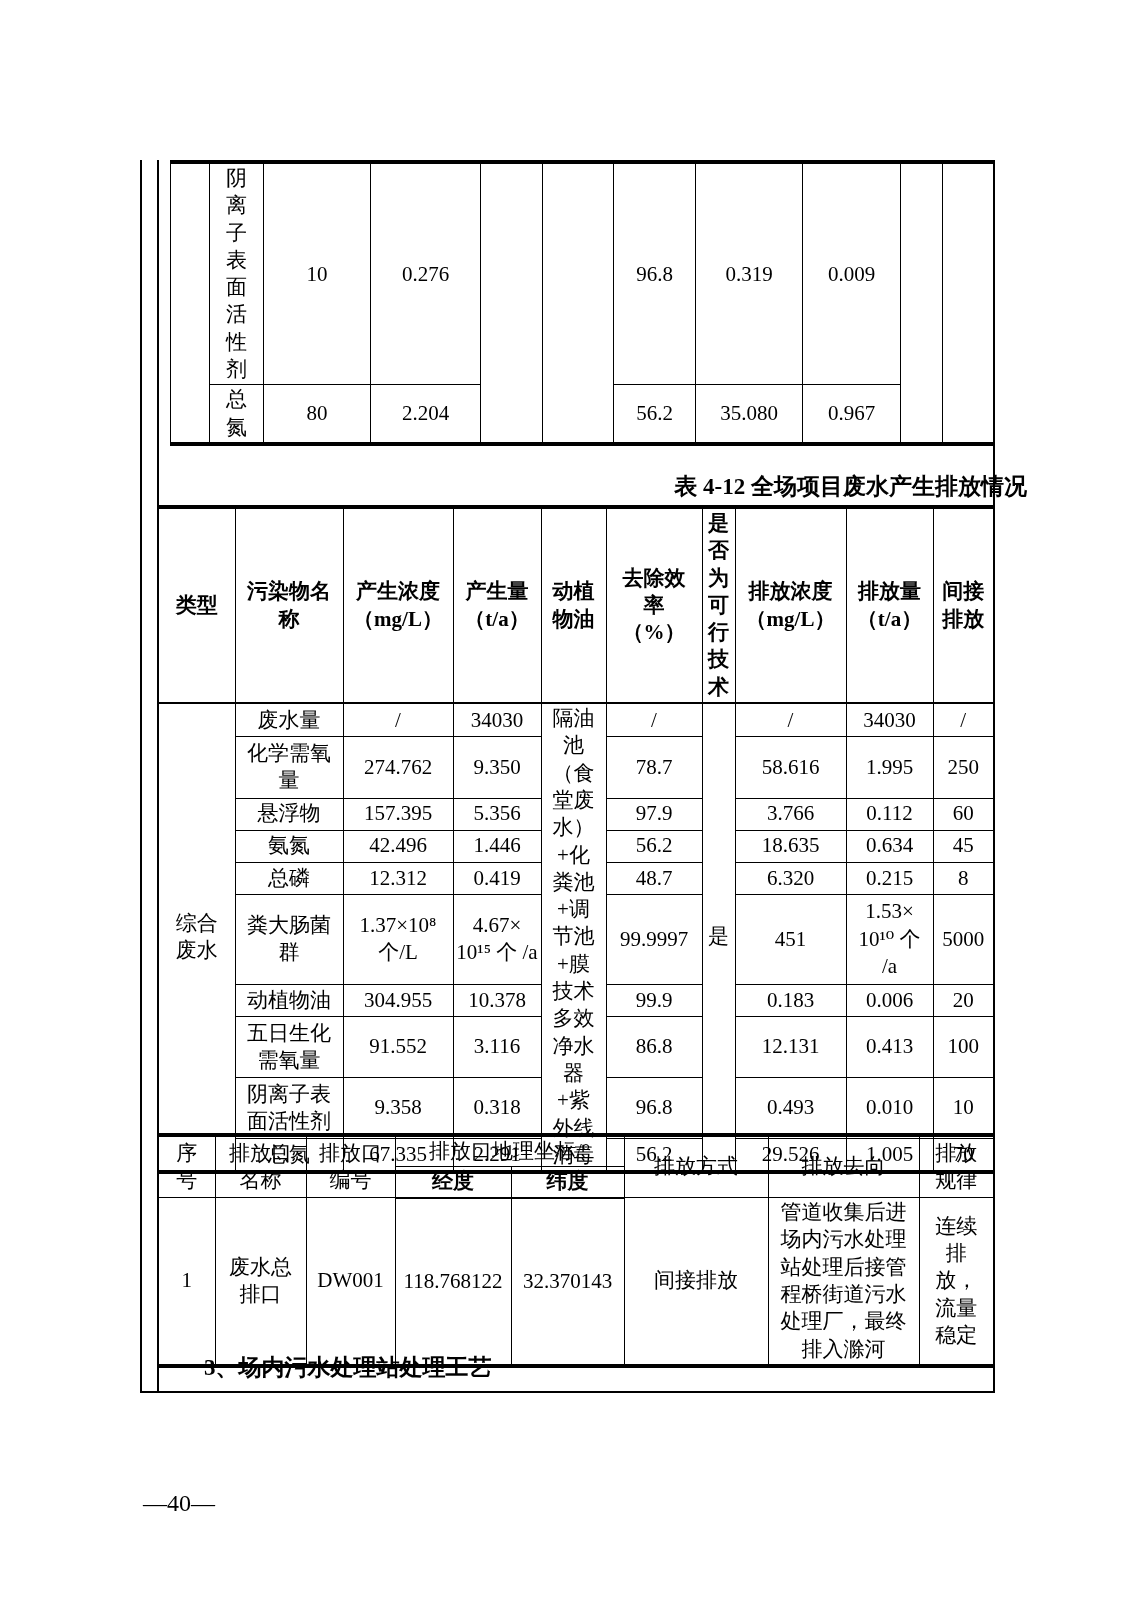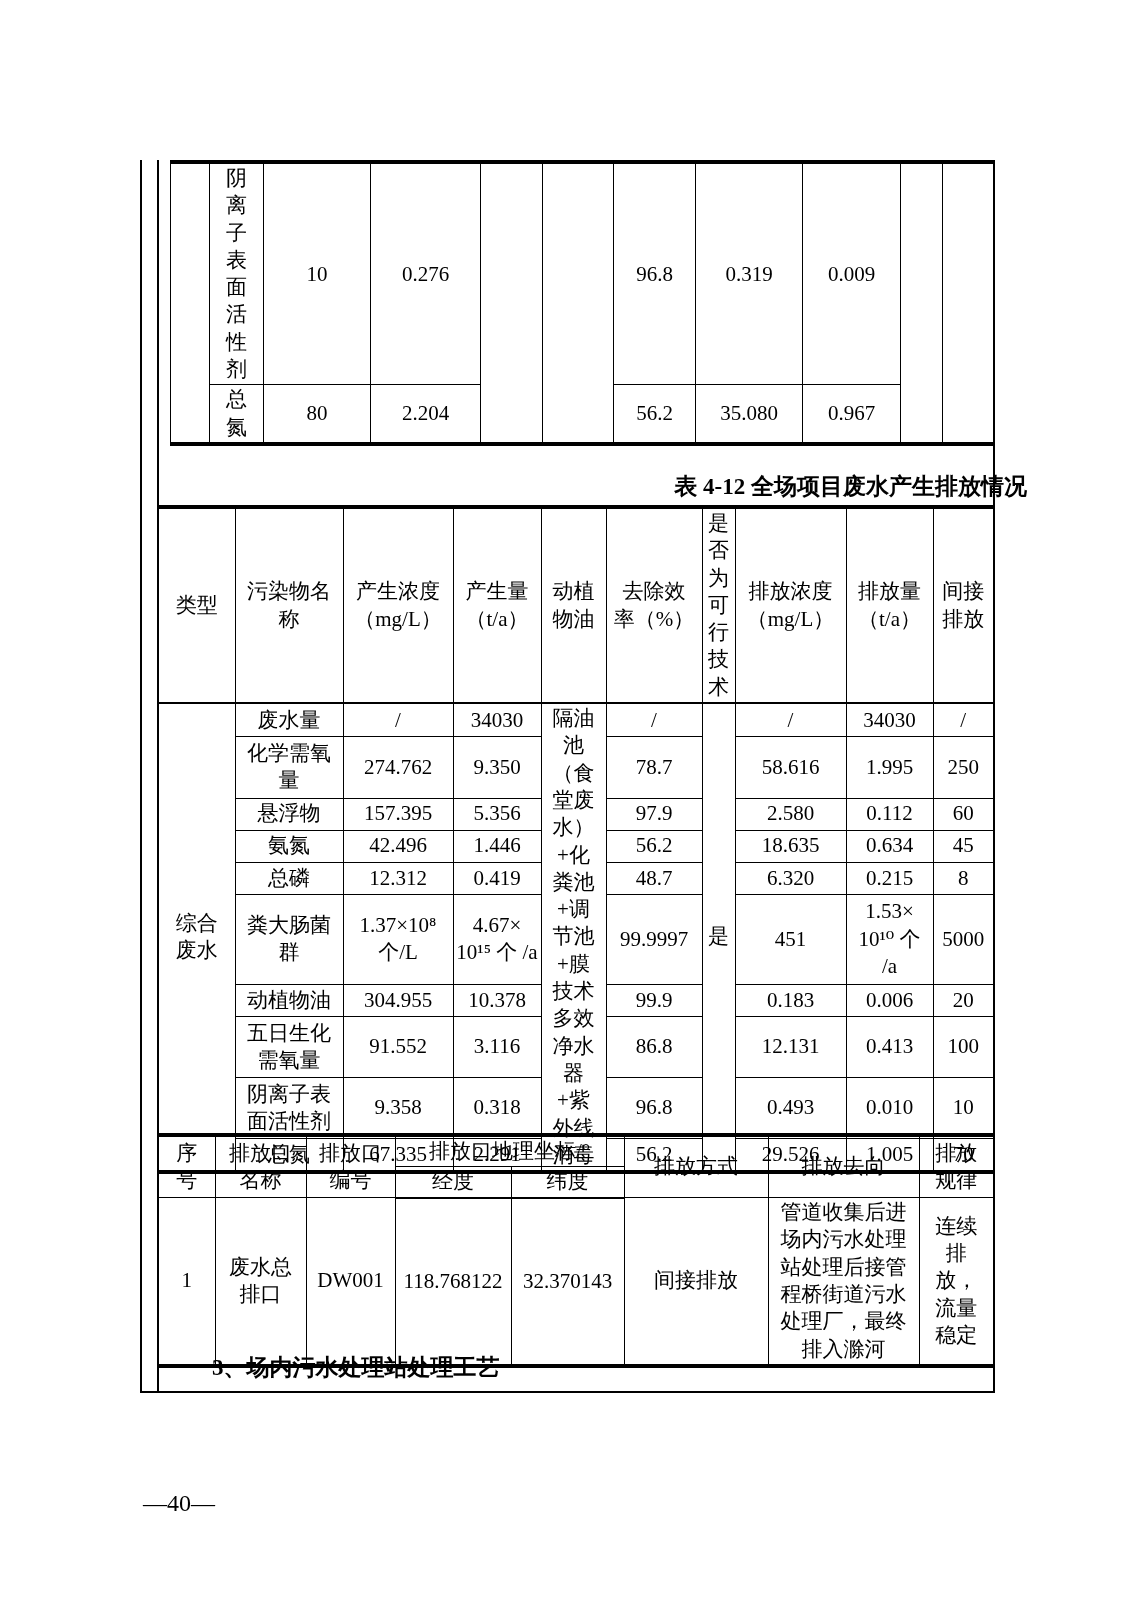--- a/index.html
+++ b/index.html
@@ -30,21 +30,21 @@
     text-align: center; vertical-align: middle;
     font-size: 21px; line-height: 1.3;
     padding: 1px 2px;
     overflow: hidden;
   }
 
   
   .t-carry { width: 823px; border-top:4px solid #000; border-bottom:4px solid #000; }
   
   .t-main { width: 836px; border:2px solid #000; border-top:4px solid #000; border-bottom:4px solid #000; }
-  .hdr-sep td, .hdr-sep th { border-bottom:2.5px solid #000; }
+  .hdr-sep td, .hdr-sep th { border-bottom:2.5px solid #000;font-weight:bold; }
 
   .vert  { display:inline-block; width:24px;  word-break:break-all; }
   .vert2 { display:inline-block; width:48px; }
   .w70   { display:inline-block; width:70px; }
   .w82   { display:inline-block; width:82px; }
   .w132  { display:inline-block; width:132px; }
   .w56   { display:inline-block; width:56px; }
 
   .para { font-size:22px; }
   .tbl-title { width:836px; left:157px; text-align:right; font-weight:bold; font-size:23px;margin-left:34px; }
@@ -146,21 +146,21 @@
       <td>78.7</td>
       <td>58.616</td>
       <td>1.995</td>
       <td>250</td>
     </tr>
     <tr style="height:30px">
       <td>悬浮物</td>
       <td>157.395</td>
       <td>5.356</td>
       <td>97.9</td>
-      <td>2.580</td>
+      <td>3.766</td>
       <td>0.112</td>
       <td>60</td>
     </tr>
     <tr style="height:29px">
       <td>氨氮</td>
       <td>42.496</td>
       <td>1.446</td>
       <td>56.2</td>
       <td>18.635</td>
       <td>0.634</td>
@@ -255,17 +255,17 @@
       <td>DW001</td>
       <td>118.768122</td>
       <td>32.370143</td>
       <td>间接排放</td>
       <td><span class="w132">管道收集后进场内污水处理站处理后接管程桥街道污水处理厂，最终排入滁河</span></td>
       <td><span class="w56">连续排放，流量稳定</span></td>
     </tr>
   </tbody>
     </table>
 
-  <div class="abs footer-heading" style="left:212px; top:1352px;">3、场内污水处理站处理工艺</div>
+  <div class="abs footer-heading" style="left:204px; top:1352px;">3、场内污水处理站处理工艺</div>
 
   <div class="abs page-num" style="left:143px; top:1490px;">—40—</div>
 
 </div>
 
 </body></html>

